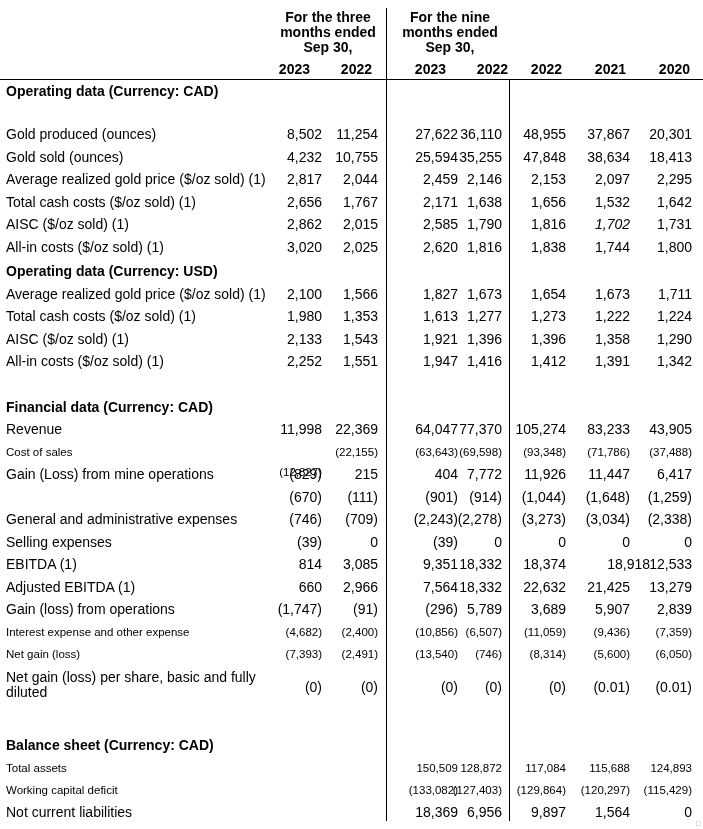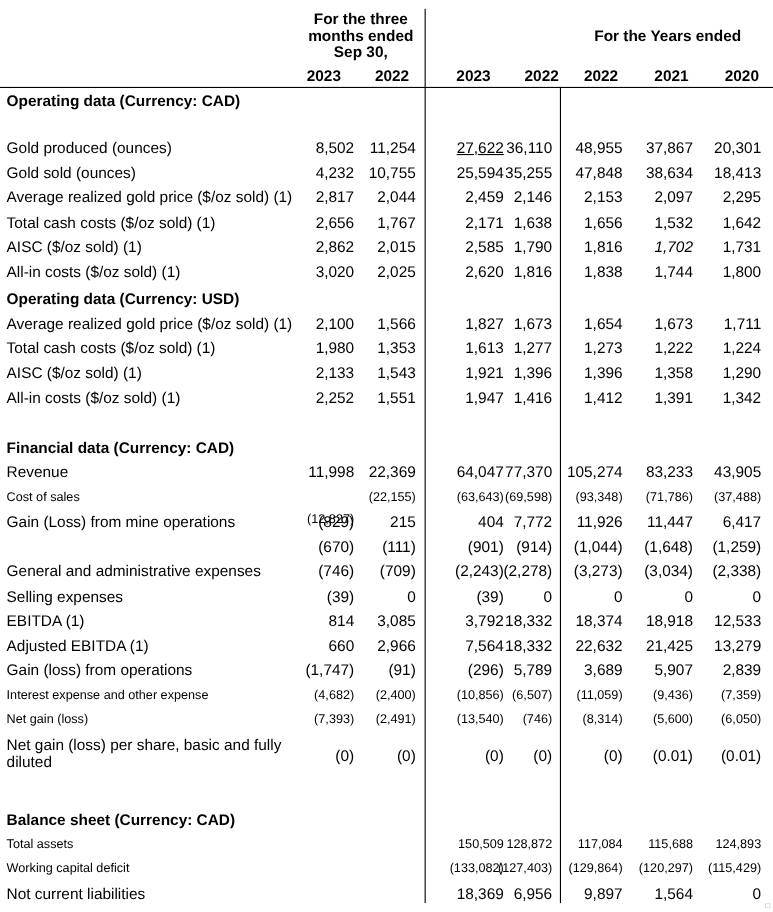--- a/index.html
+++ b/index.html
@@ -21,21 +21,21 @@
   .row.tall .v { top: 8px; }
   .corner { position: absolute; left: 696px; top: 820px; font-size: 7px; color: #999; }
 </style>
 </head>
 <body>
 
 <div class="page">
 
 
   <div class="hdr-group" style="left:268px; width:120px; top:10px;">For the three months ended Sep 30,</div>
-  <div class="hdr-group" style="left:512px; width:190px; top:25px;">For the Years ended</div>
+  <div class="hdr-group" style="left:392px; width:116px; top:10px;">For the nine months ended Sep 30,</div>
 
   <div class="hdr-year" style="left:250px;">2023</div>
   <div class="hdr-year" style="left:312px;">2022</div>
   <div class="hdr-year" style="left:386px;">2023</div>
   <div class="hdr-year" style="left:448px;">2022</div>
   <div class="hdr-year" style="left:502px;">2022</div>
   <div class="hdr-year" style="left:566px;">2021</div>
   <div class="hdr-year" style="left:630px;">2020</div>
 
   <div class="hline" style="left:0; top:79px; width:703px;"></div>
@@ -43,21 +43,21 @@
   <div class="vline" style="left:509px; top:79px; height:742px;"></div>
 
   <div id="rows">
       <div class="row section" style="top: 82px;">
         <span class="lbl">Operating data (Currency: CAD)</span>
       </div>
       <div class="row" style="top: 125px;">
         <span class="lbl">Gold produced (ounces)</span>
         <span class="v" style="left: 242px;">8,502</span>
         <span class="v" style="left: 298px;">11,254</span>
-        <span class="v" style="left: 378px; text-decoration: underline;">27,622</span>
+        <span class="v" style="left: 378px;">27,622</span>
         <span class="v" style="left: 422px;">36,110</span>
         <span class="v" style="left: 486px;">48,955</span>
         <span class="v" style="left: 550px;">37,867</span>
         <span class="v" style="left: 612px;">20,301</span>
       </div>
       <div class="row" style="top: 148px;">
         <span class="lbl">Gold sold (ounces)</span>
         <span class="v" style="left: 242px;">4,232</span>
         <span class="v" style="left: 298px;">10,755</span>
         <span class="v" style="left: 378px;">25,594</span>
@@ -208,24 +208,24 @@
         <span class="v" style="left: 378px;">(39)</span>
         <span class="v" style="left: 422px;">0</span>
         <span class="v" style="left: 486px;">0</span>
         <span class="v" style="left: 550px;">0</span>
         <span class="v" style="left: 612px;">0</span>
       </div>
       <div class="row" style="top: 555px;">
         <span class="lbl">EBITDA (1)</span>
         <span class="v" style="left: 242px;">814</span>
         <span class="v" style="left: 298px;">3,085</span>
-        <span class="v" style="left: 378px;">3,792</span>
+        <span class="v" style="left: 378px;">9,351</span>
         <span class="v" style="left: 422px;">18,332</span>
         <span class="v" style="left: 486px;">18,374</span>
-        <span class="v" style="left: 550px;">18,918</span>
+        <span class="v" style="left: 550px; padding-left: 20px;">18,918</span>
         <span class="v" style="left: 612px;">12,533</span>
       </div>
       <div class="row" style="top: 578px;">
         <span class="lbl">Adjusted EBITDA (1)</span>
         <span class="v" style="left: 242px;">660</span>
         <span class="v" style="left: 298px;">2,966</span>
         <span class="v" style="left: 378px;">7,564</span>
         <span class="v" style="left: 422px;">18,332</span>
         <span class="v" style="left: 486px;">22,632</span>
         <span class="v" style="left: 550px;">21,425</span>

